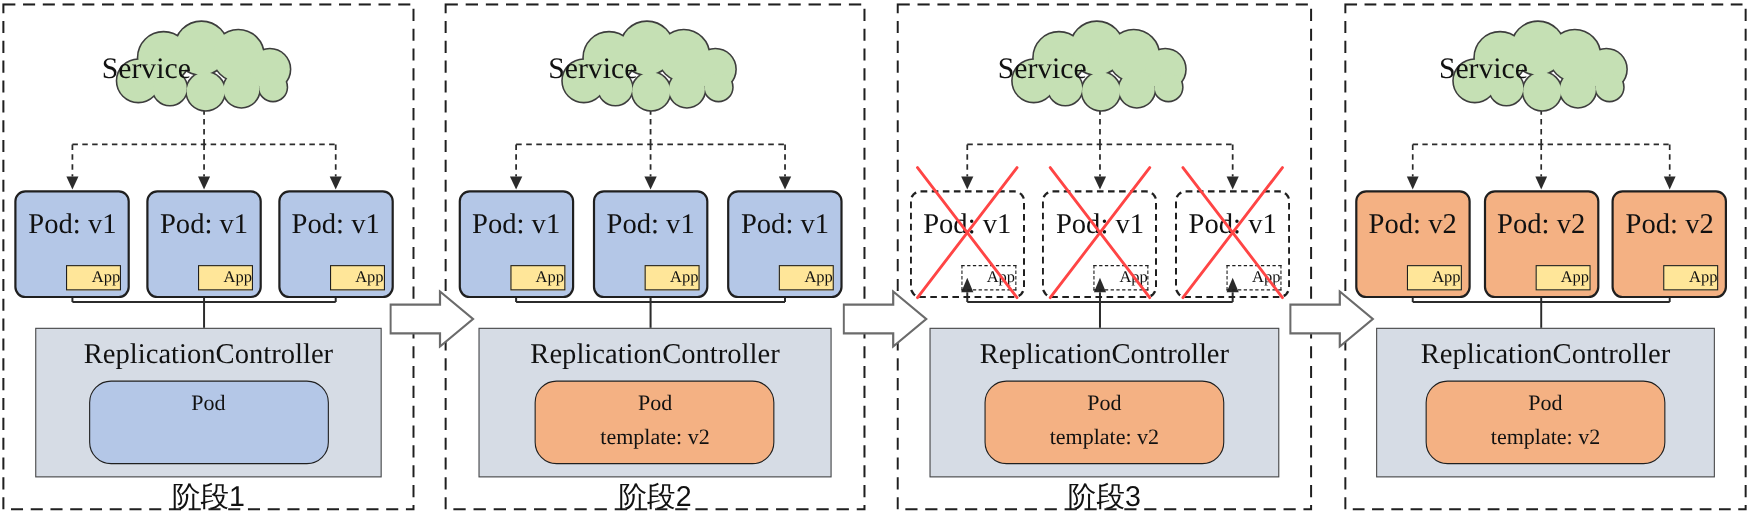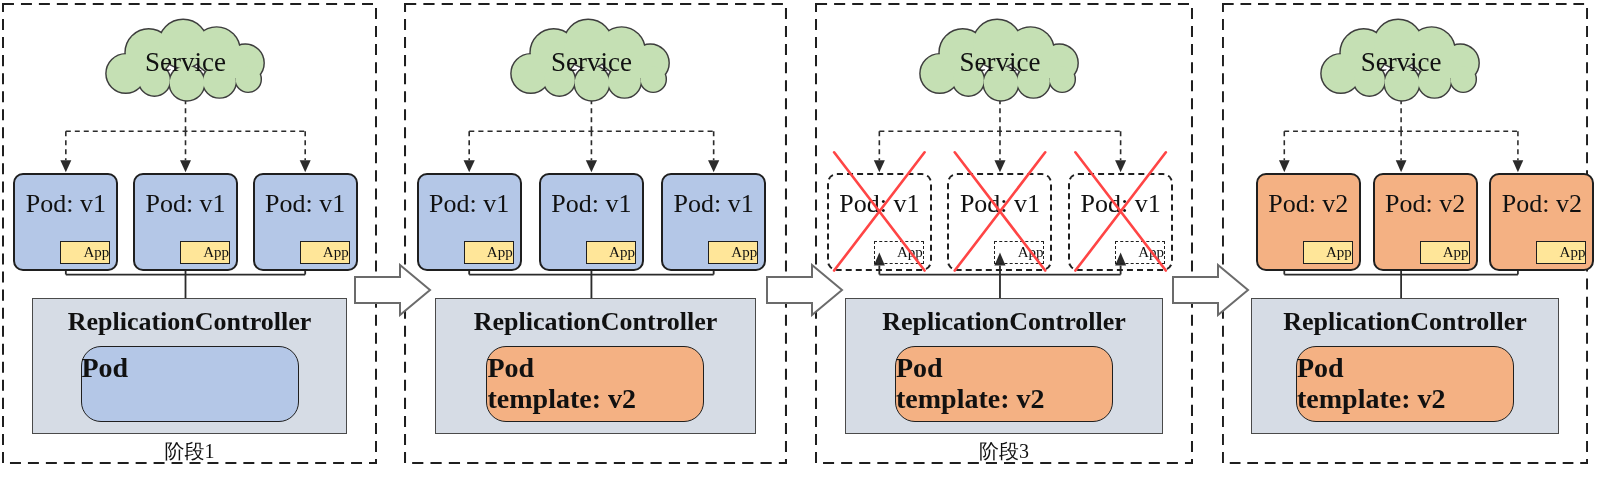--- a/index.html
+++ b/index.html
@@ -28,73 +28,73 @@
   .cloud{
     position:absolute;
     top:15px;left:calc(48.94% - 93px);
     width:186px;height:88px;z-index:2;
   }
   .cloud svg{position:absolute;left:0;top:0;width:100%;height:100%;}
   .cloud-stroke{fill:var(--cloud-green);stroke:#3d3d3d;stroke-width:3;}
   .cloud-fill{fill:var(--cloud-green);stroke:none;}
   .cloud-label{
     position:absolute;left:0;right:0;top:30px;
-    text-align:center;font-size:27px;line-height:28px;
+    text-align:left;font-size:27px;line-height:28px;
   }
 
   .pod{
     position:absolute;
     top:170px;width:105px;height:98px;
     border:2px solid #1f1f1f;border-radius:10px;
     box-sizing:border-box;z-index:3;
     background:var(--pod-blue);
   }
-  .pod.orange{background:var(--pod-orange);margin-left:24px;}
+  .pod.orange{background:var(--pod-orange);}
   .pod.deleted{background:transparent;border-style:dashed;}
   .pod-label{
     position:absolute;left:0;right:0;top:15px;
     text-align:center;font-size:26px;line-height:28px;white-space:nowrap;
   }
   .app{
     position:absolute;right:6px;bottom:5px;
     width:50px;height:23px;
     background:var(--app-yellow);
     border:1.5px solid #1f1f1f;
     box-sizing:border-box;
     font-size:15px;line-height:20px;text-align:right;
   }
   .pod.deleted .app{background:transparent;border-style:dashed;}
 
   .rc{
     position:absolute;
     left:8%;width:84%;top:295px;height:136px;
     background:var(--rc-fill);
     border:1.5px solid #4a4a4a;
-    box-sizing:border-box;z-index:3;font-weight:bold;
+    box-sizing:border-box;z-index:3;
   }
   .rc-label{
     position:absolute;left:0;right:0;top:8px;
     text-align:center;font-size:26px;line-height:30px;
   }
   .tpl{
     position:absolute;left:50%;transform:translateX(-50%);
     top:47px;width:218px;height:76px;
     border:1.8px solid #1f1f1f;border-radius:20px;
     box-sizing:border-box;
     background:var(--template-blue);
-    font-size:28px;line-height:31px;
+    text-align:center;font-size:20px;line-height:31px;
     padding-top:5px;
   }
   .tpl.orange{background:var(--template-orange);}
 
   .stage-label{
     position:absolute;left:0;right:0;top:433px;
     text-align:center;
-    font-family:Liberation Serif, serif;
-    font-size:20px;line-height:30px;z-index:4;
+    font-family:Liberation Sans, sans-serif;
+    font-size:26px;line-height:30px;z-index:4;
   }
 
   svg.flow-arrow{
     position:absolute;top:263px;width:78px;height:54px;z-index:5;
   }
   .flow-arrow polygon{fill:#fff;stroke:#6b6b6b;stroke-width:2;}
 </style>
 </head>
 <body>
 
@@ -223,20 +223,21 @@
       <span class="pod-label">Pod: v1</span>
       <span class="app">App</span>
     </div>
     <div class="rc">
       <div class="rc-label">ReplicationController</div>
       <div class="tpl orange">
         <div>Pod</div>
         <div>template: v2</div>
       </div>
     </div>
+    <div class="stage-label">阶段2</div>
   </div>
 
   <div class="panel" style="left:815px;width:378px">
     <svg class="wires" viewBox="0 0 376 460" preserveAspectRatio="none">
       <rect class="pborder" x="1" y="1" width="374" height="458"></rect>
       <g class="dashed">
           <path d="M184,96 V128 M64,128 H304 M64,128 V157 M184,128 V157 M304,128 V157"></path>
         </g>
       <g class="heads">
         <polygon points="58.5,157 69.5,157 64,169"></polygon>

